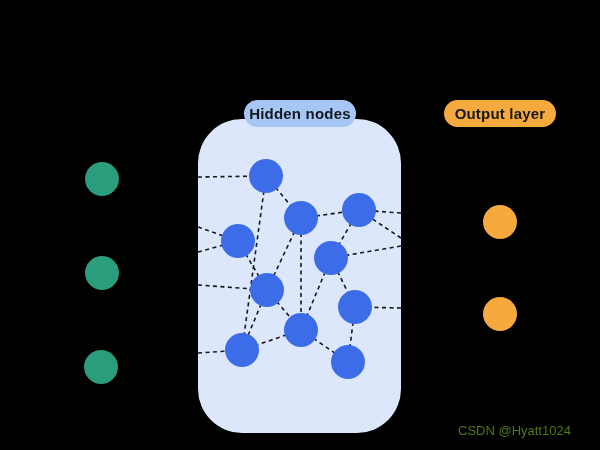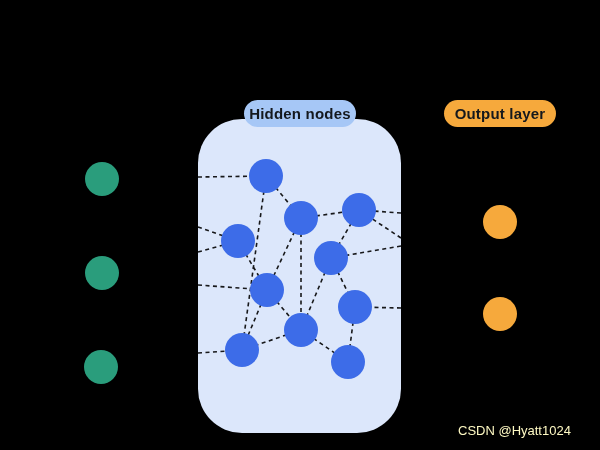--- a/index.html
+++ b/index.html
@@ -79,15 +79,15 @@
       <circle cx="500" cy="222" r="17" fill="#f6a93c"></circle>
       <circle cx="500" cy="314" r="17" fill="#f6a93c"></circle>
     </svg>
 
 
   <div class="pill pill-hidden" style="background: rgb(166, 199, 246); color: rgb(20, 24, 29);">Hidden nodes</div>
 
   <div class="pill pill-output" style="background: rgb(246, 169, 60); color: rgb(20, 24, 29);">Output layer</div>
 
 
-  <div class="watermark" style="color: #fef9c3;">CSDN @Hyatt1024</div>
+  <div class="watermark" style="color: #4d7c0f;">CSDN @Hyatt1024</div>
 
 </div>
 
 </body></html>

